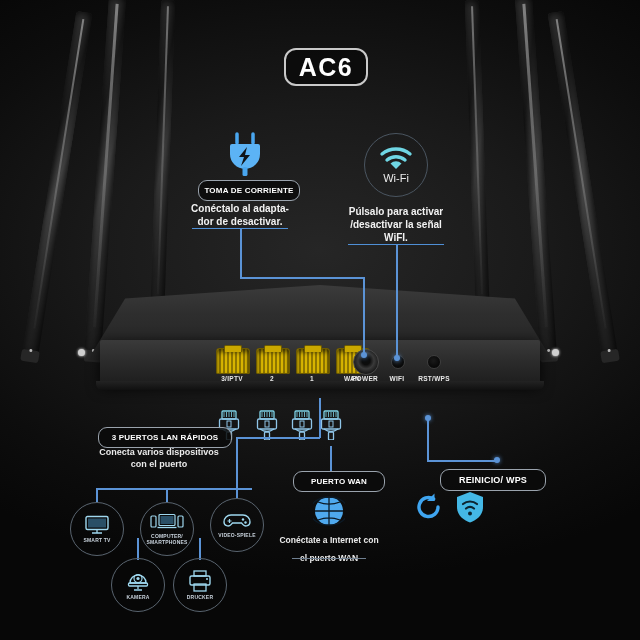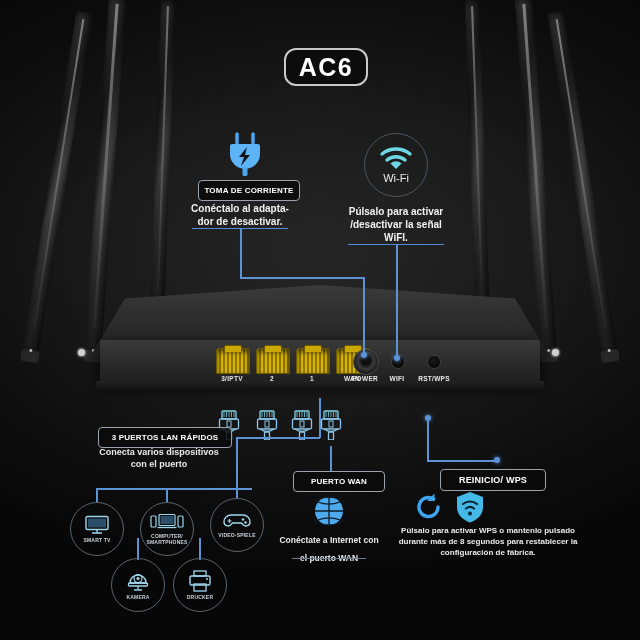--- a/index.html
+++ b/index.html
@@ -37,21 +37,21 @@
        background:#caa800;border-radius:2px 2px 0 0;border:1px solid #6d5a00;border-bottom:none;}
   .dcjack{position:absolute;left:353px;top:349px;width:24px;height:24px;border-radius:50%;
        background:radial-gradient(circle at 50% 45%,#0d0d0d 22%,#3a3a3a 45%,#151515 75%);
        border:1px solid #4a4a4a;}
   .pinhole{position:absolute;top:355px;width:12px;height:12px;border-radius:50%;
        background:radial-gradient(circle at 45% 40%,#1a1a1a,#000);border:1px solid #3d3d3d;}
   .portlbl{position:absolute;top:375px;font-size:6.5px;font-weight:bold;color:#e8e8e8;
        letter-spacing:.3px;text-align:center;white-space:nowrap;}
 
   
-  .badge{position:absolute;border:1px solid #9aa3ad;border-radius:4px;
+  .badge{position:absolute;border:1px solid #9aa3ad;border-radius:9px;
        background:rgba(10,10,10,.85);font-weight:bold;color:#fff;white-space:nowrap;
        display:flex;align-items:center;justify-content:center;}
   .ac6{left:284px;top:48px;width:80px;height:34px;font-size:25px;letter-spacing:1.5px;
        border:2px solid #c9c9c9;border-radius:12px;}
   .tag{font-size:8px;padding:3px 8px;letter-spacing:.2px;}
   .cap{position:absolute;text-align:center;font-size:10px;font-weight:bold;color:#f2f2f2;
        line-height:13px;white-space:pre-line;}
   .capsm{position:absolute;text-align:center;font-size:8px;font-weight:bold;color:#eaeaea;
        line-height:11px;white-space:pre-line;}
   .uline{position:absolute;height:1px;background:#4f8fd6;}
@@ -277,17 +277,14 @@
   <svg style="position:absolute;left:414px;top:492px;" width="30" height="30" viewBox="0 0 30 30">
     <path d="M24 15 a9.5 9.5 0 1 1-4.4-8" fill="none" stroke="#3fa5f0" stroke-width="3.4" stroke-linecap="round"></path>
     <path d="M20.5 1.5 v7.5 h-7.5 z" fill="#3fa5f0"></path>
   </svg>
   <svg style="position:absolute;left:455px;top:491px;" width="30" height="32" viewBox="0 0 30 32">
     <path d="M15 1 L28 6 v10 c0 8-6 13-13 15.5 C8 29 2 24 2 16 V6 z" fill="#44b8e6"></path>
     <path d="M8 13 a11 11 0 0 1 14 0" stroke="#0d2430" stroke-width="2.2" fill="none" stroke-linecap="round"></path>
     <path d="M11 17.5 a6.5 6.5 0 0 1 8 0" stroke="#0d2430" stroke-width="2.2" fill="none" stroke-linecap="round"></path>
     <circle cx="15" cy="22.5" r="2" fill="#0d2430"></circle>
   </svg>
-  <div class="capsm" style="left:396px;top:525px;width:184px;font-size:8px;line-height:11px;">Púlsalo para activar WPS o mantenlo pulsado
-durante más de 8 segundos para restablecer la
-configuración de fábrica.</div>
 
 </div>
 
 </body></html>

